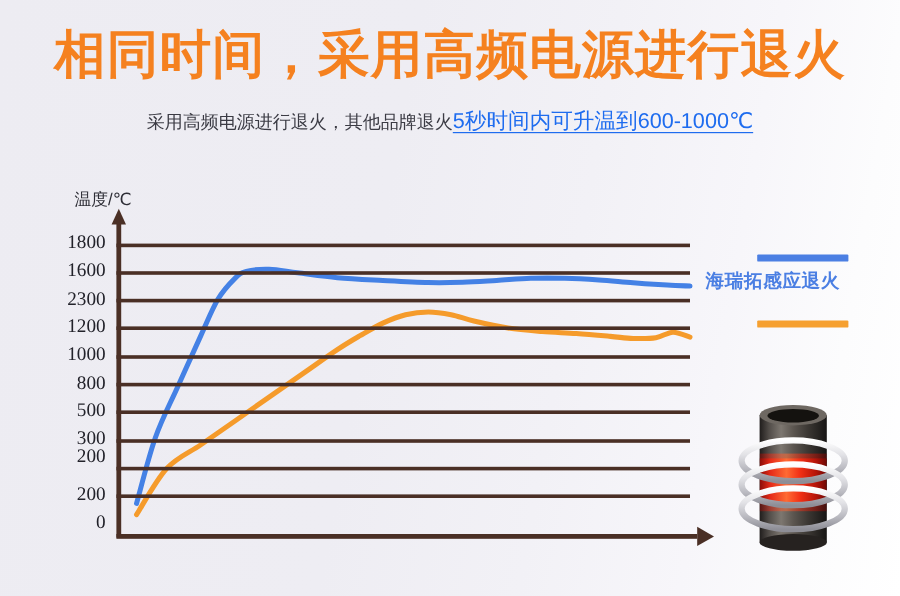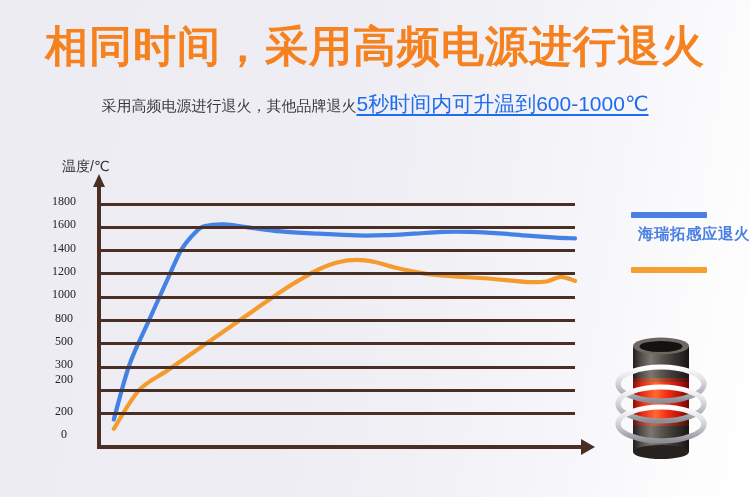--- a/index.html
+++ b/index.html
@@ -33,21 +33,21 @@
     text-align:center;
     white-space:nowrap;
     line-height:1.1;
   }
   #subline .plain{
     font-size:15px;
     color:#3b3b44;
     vertical-align:baseline;
   }
   #subline .hl{
-    font-size:21px;
+    font-size:18px;
     color:#1e6cef;
     text-decoration:underline;
     text-underline-offset:3px;
     vertical-align:baseline;
   }
 
   
   #chart{
     position:absolute;
     left:0; top:140px;
@@ -57,22 +57,22 @@
     position:absolute;
     left:62px; top:18px;
     font-size:14px;
     color:#2d2d35;
     white-space:nowrap;
   }
   .ytick{
     position:absolute;
     right:0;
     width:48px;
-    text-align:center;
-    font-size:12px;
+    text-align:right;
+    font-size:16px;
     color:#22222a;
     font-family:"Liberation Serif","DejaVu Serif",serif;
     white-space:nowrap;
   }
   #ylabels{
     position:absolute; left:0; top:0; width:88px; height:357px;
   }
   #plot{
     position:absolute;
     left:97px; top:0;
@@ -114,21 +114,21 @@
     border-left:14px solid #4a2f25;
   }
   #curves{ position:absolute; left:0; top:0; width:500px; height:357px; }
 
   
   #legend{
     position:absolute;
     left:588px; top:212px;
     width:162px;
   }
-  .legend-item{ text-align:right; margin-bottom:22px; }
+  .legend-item{ text-align:left; margin-bottom:22px; }
   .legend-swatch{
     width:76px;height:6px;
     margin:0 auto 6px auto;
     border-radius:1px;
   }
   .legend-label{
     font-size:15.5px;
     font-weight:bold;
     white-space:nowrap;
     letter-spacing:0.5px;
@@ -154,21 +154,21 @@
     <span class="plain">采用高频电源进行退火，其他品牌退火</span><span class="hl" style="color: rgb(30, 108, 239); text-decoration-color: rgb(30, 108, 239);">5秒时间内可升温到600-1000℃</span>
   </div>
 
   <div id="chart">
 
     <div id="axis-title">温度/℃</div>
 
     <div id="ylabels">
         <div class="ytick" style="top: 54px;">1800</div>
         <div class="ytick" style="top: 77.3px;">1600</div>
-        <div class="ytick" style="top: 100.6px;">1400</div>
+        <div class="ytick" style="top: 100.6px;">2300</div>
         <div class="ytick" style="top: 123.9px;">1200</div>
         <div class="ytick" style="top: 147.2px;">1000</div>
         <div class="ytick" style="top: 170.5px;">800</div>
         <div class="ytick" style="top: 193.8px;">500</div>
         <div class="ytick" style="top: 217.1px;">300</div>
         <div class="ytick" style="top: 232px;">200</div>
         <div class="ytick" style="top: 263.7px;">200</div>
         <div class="ytick" style="top: 287px;">0</div>
       </div>
 

